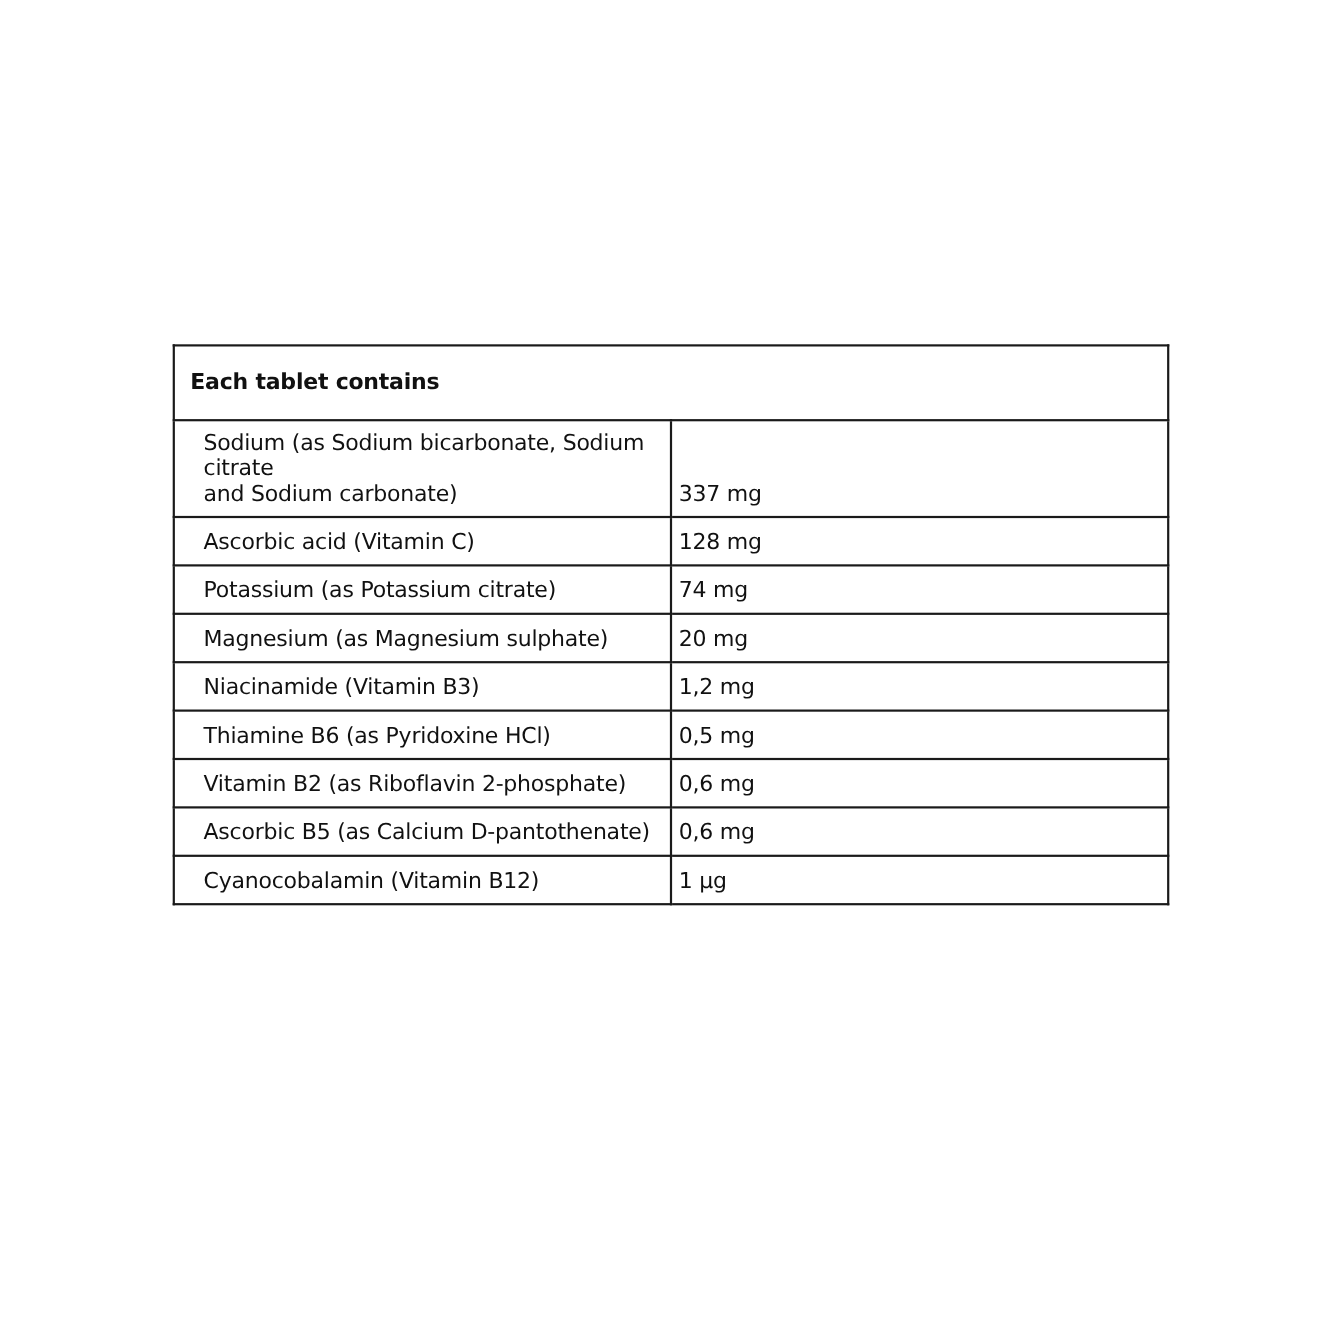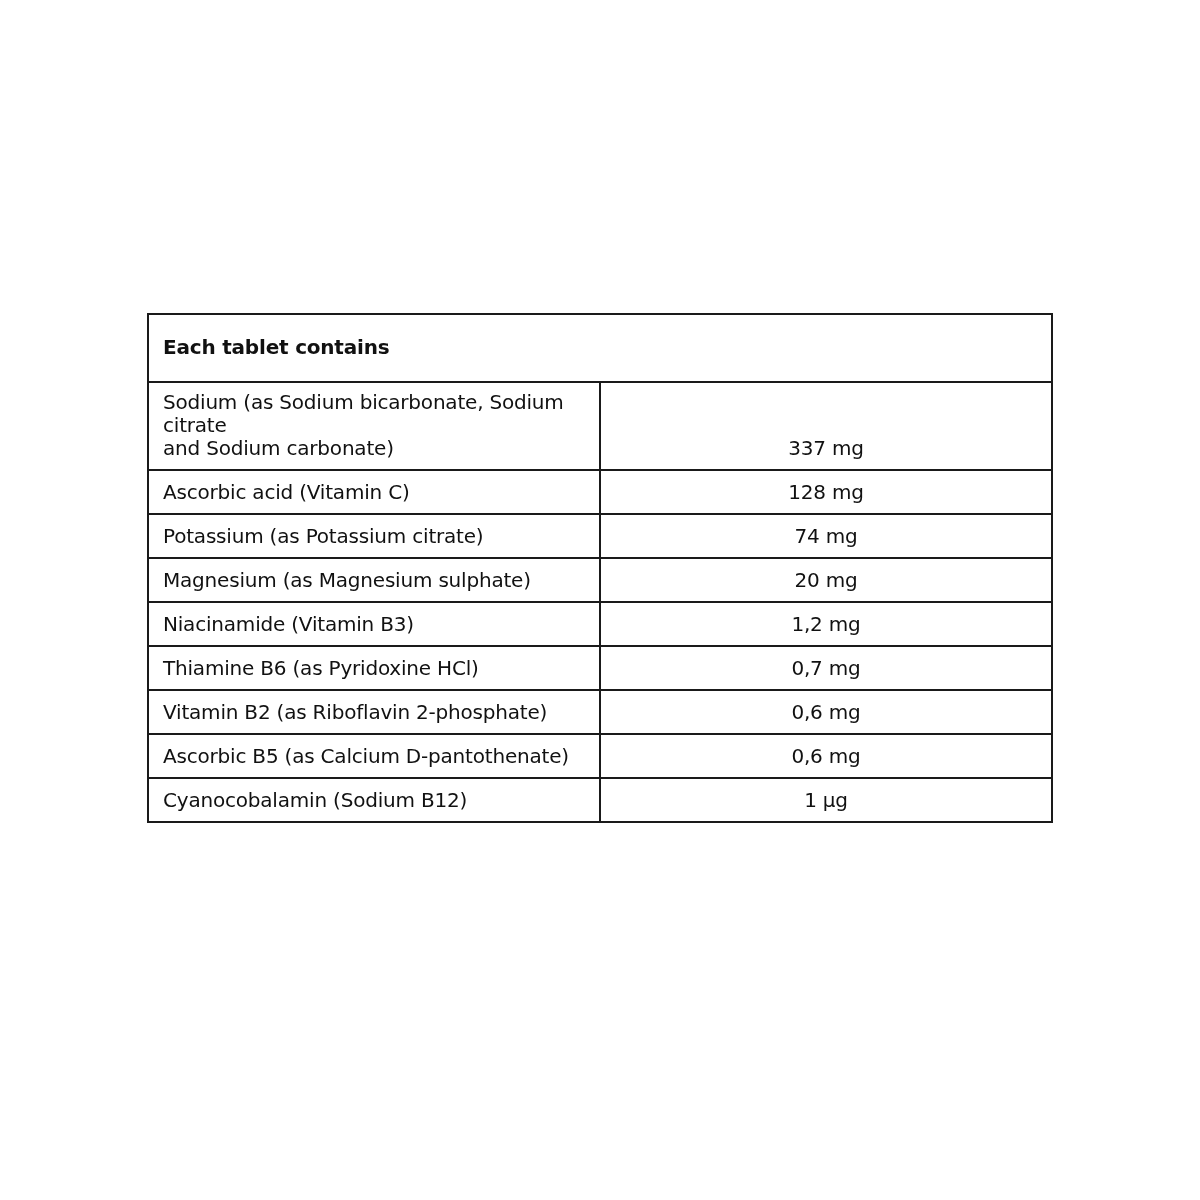--- a/index.html
+++ b/index.html
@@ -5,21 +5,21 @@
   * { margin: 0; padding: 0; box-sizing: border-box; }
   html, body {
     width: 1200px;
     height: 1200px;
     background: #ffffff;
     font-family: "DejaVu Sans", "Liberation Sans", sans-serif;
     color: #111111;
   }
   .sheet {
     position: absolute;
-    left: 147px;
+    left: 157px;
     top: 313px;
     width: 906px;
   }
   table.facts {
     width: 906px;
     border-collapse: collapse;
     table-layout: fixed;
   }
   table.facts th,
   table.facts td {
@@ -36,28 +36,27 @@
     font-size: 28px;
     line-height: 30px;
     font-weight: bold;
     padding: 0 14px 2px 14px;
     letter-spacing: -0.3px;
   }
   td.label-cell {
     width: 708px;
     vertical-align: bottom;
     text-align: left;
-    padding: 8px 10px 9px 14px;
+    padding: 8px 10px 9px 26px;
     white-space: pre-line;
     border-radius: 25px;
   }
   td.value-cell {
     width: 198px;
     vertical-align: bottom;
-    text-align: center;
     padding: 8px 6px 9px 6px;
   }
   tr.row { height: 44px; }
   tr.row-tall { height: 71px; }
   .footnote {
     margin-top: 17px;
     font-size: 20px;
     line-height: 24px;
     letter-spacing: -0.2px;
     color: #111111;
@@ -90,30 +89,30 @@
       <tr class="row">
         <td class="label-cell">Magnesium (as Magnesium sulphate)</td>
         <td class="value-cell">20 mg</td>
       </tr>
       <tr class="row">
         <td class="label-cell">Niacinamide (Vitamin B3)</td>
         <td class="value-cell">1,2 mg</td>
       </tr>
       <tr class="row">
         <td class="label-cell">Thiamine B6 (as Pyridoxine HCl)</td>
-        <td class="value-cell">0,7 mg</td>
+        <td class="value-cell">0,5 mg</td>
       </tr>
       <tr class="row">
         <td class="label-cell">Vitamin B2 (as Riboflavin 2-phosphate)</td>
         <td class="value-cell">0,6 mg</td>
       </tr>
       <tr class="row">
         <td class="label-cell">Ascorbic B5 (as Calcium D-pantothenate)</td>
         <td class="value-cell">0,6 mg</td>
       </tr>
       <tr class="row">
-        <td class="label-cell">Cyanocobalamin (Sodium B12)</td>
+        <td class="label-cell">Cyanocobalamin (Vitamin B12)</td>
         <td class="value-cell">1 µg</td>
       </tr>
     </tbody>
   </table>
 
 </div>
 
 </body></html>

